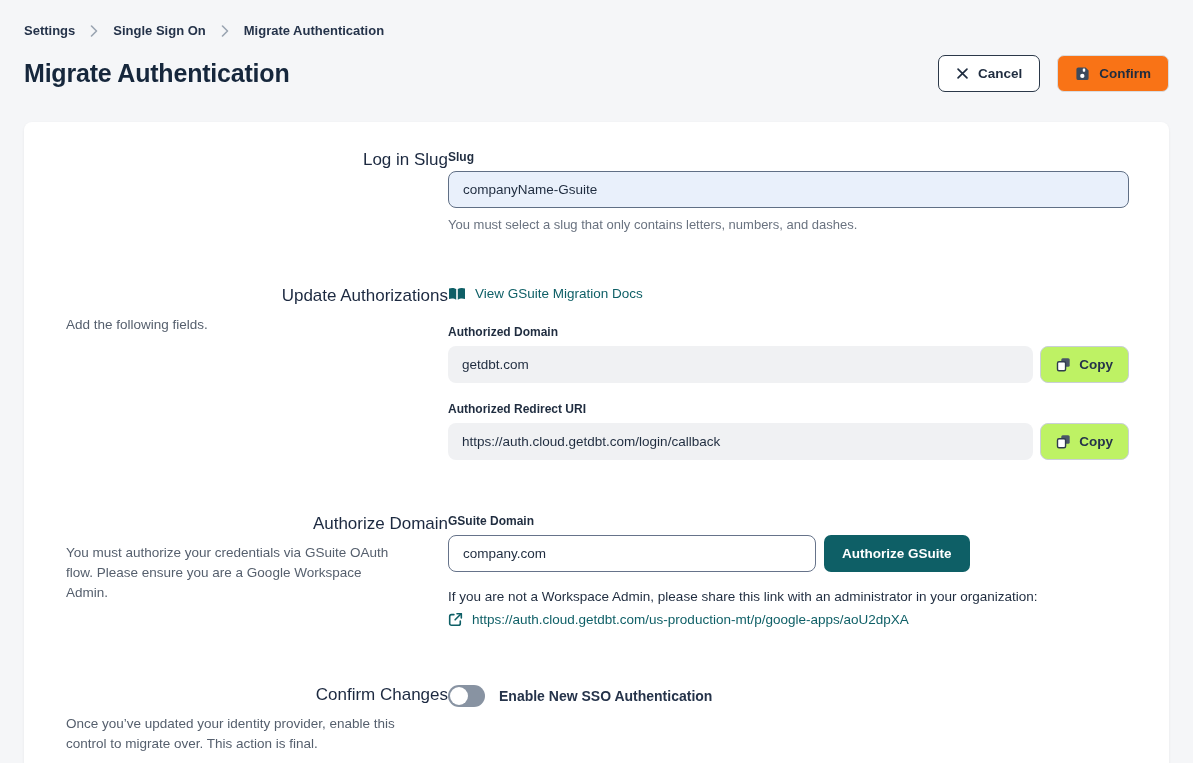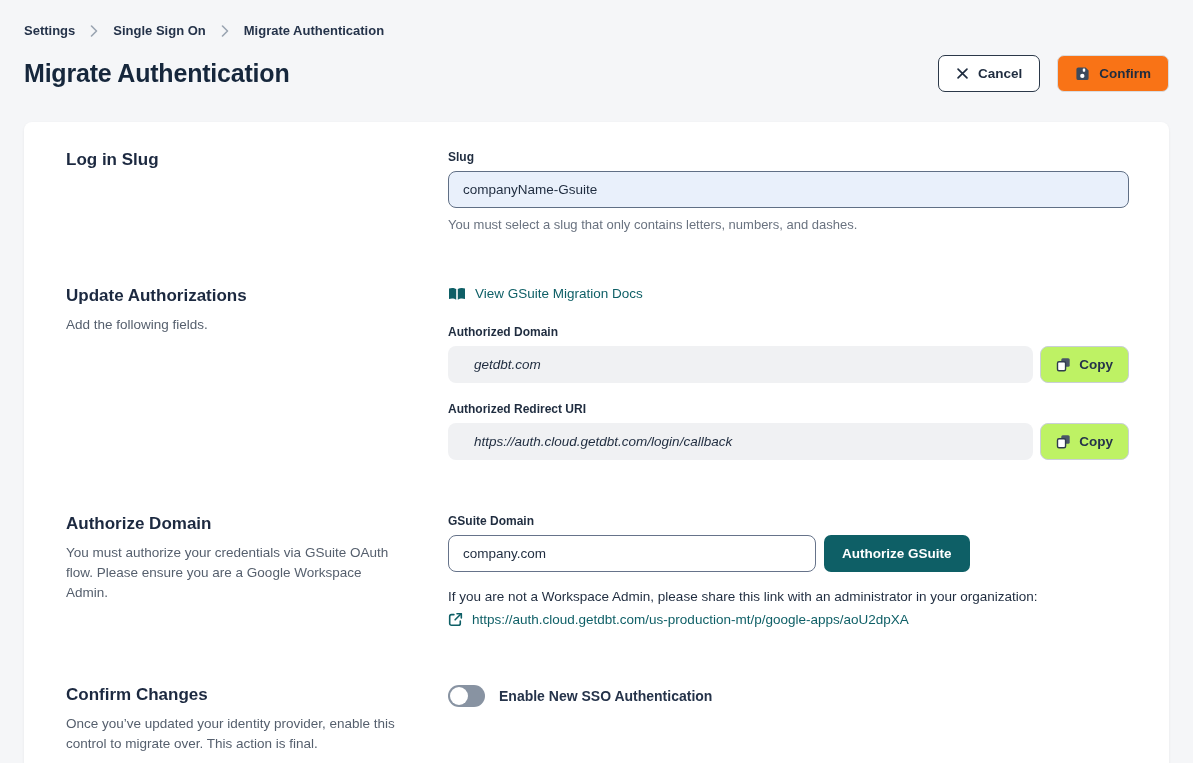--- a/index.html
+++ b/index.html
@@ -69,23 +69,24 @@
     min-height: 627px;
   }
   .section {
     display: grid;
     grid-template-columns: 382px 1fr;
     margin-bottom: 54px;
   }
   .section:last-child { margin-bottom: 0; }
   .section-head h2 {
     font-size: 17px;
-    font-weight: 700;
+    font-weight: 400;
     color: #1c2940;
     margin-bottom: 9px;
+    text-align: right;
   }
   .section-head p {
     font-size: 13.5px;
     line-height: 1.5;
     color: #555f6d;
     max-width: 335px;
   }
 
   .field-label {
     display: block;
@@ -130,24 +131,23 @@
 
   .copy-row { display: flex; align-items: center; gap: 7px; margin-bottom: 19px; }
   .copy-row:last-child { margin-bottom: 0; }
   .readonly-field {
     flex: 1;
     height: 37px;
     background: #f0f1f3;
     border-radius: 8px;
     display: flex;
     align-items: center;
-    padding: 0 26px;
-    font-size: 13.5px;
-    color: #1f2c3f;
-    font-style: italic;
+    padding: 0 14px;
+    font-size: 13.5px;
+    color: #1f2c3f;
   }
   .copy-btn {
     display: inline-flex;
     align-items: center;
     gap: 8px;
     height: 37px;
     padding: 0 15px;
     border-radius: 8px;
     border: 1px solid #c9cfd7;
     background: #bef264;

